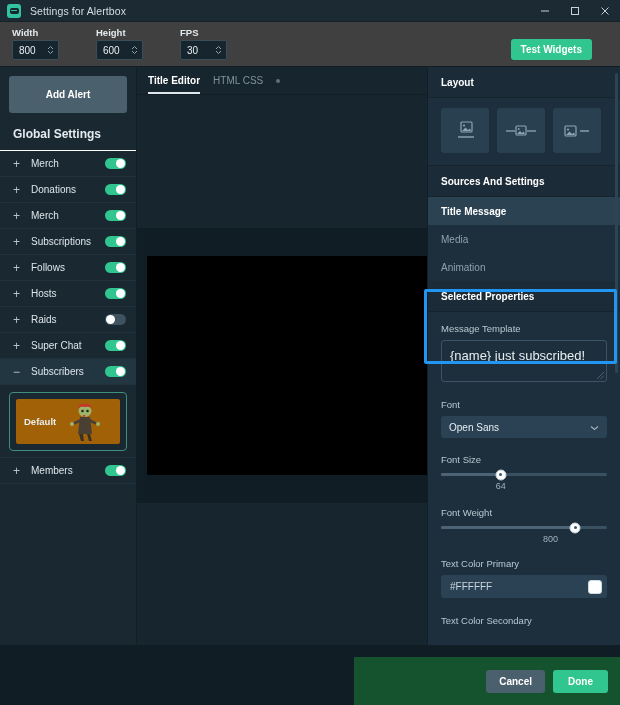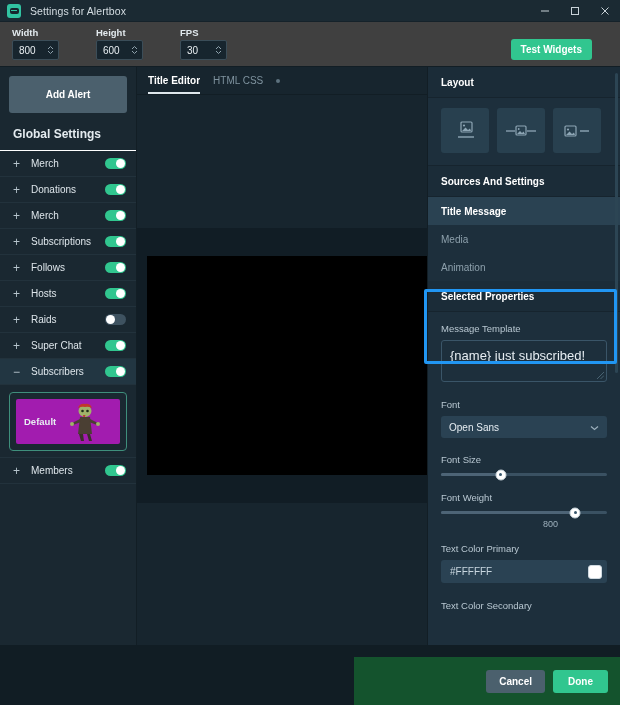--- a/index.html
+++ b/index.html
@@ -144,21 +144,21 @@
   }
   .toggle.off::after { right: auto; left: 1px; }
 
   .preset-wrap { padding: 7px 9px 6px 9px; border-bottom: 1px solid #22323c; }
   .preset-card {
     border: 1px solid #3f8f7c; border-radius: 4px;
     padding: 6px; background: #1a2831;
   }
   .preset-thumb {
     position: relative; height: 45px; border-radius: 2px;
-    background: #a21caf; overflow: hidden;
+    background: #a16207; overflow: hidden;
     display: flex; align-items: center; text-align: right;
   }
   .preset-name {
     font-size: 9.5px; color: #e8eef2; font-weight: bold;
     padding-left: 8px; z-index: 2;
   }
   .zombie { position: absolute; right: 18px; top: 3px; }
 
   
   .center {
@@ -558,20 +558,21 @@
                 </svg>
             </span>
           </div>
 
           <div class="slider-wrap">
             <div class="prop-label">Font Size</div>
             <div class="slider-track">
               <div class="slider-fill" style="width:36%"></div>
               <div class="slider-knob" style="left:36%"></div>
             </div>
+            <div class="slider-val" style="margin-left:-28%">64</div>
           </div>
 
           <div class="slider-wrap" style="margin-top:16px;">
             <div class="prop-label">Font Weight</div>
             <div class="slider-track">
               <div class="slider-fill" style="width:81%"></div>
               <div class="slider-knob" style="left:81%"></div>
             </div>
             <div class="slider-val" style="margin-left:32%">800</div>
           </div>

